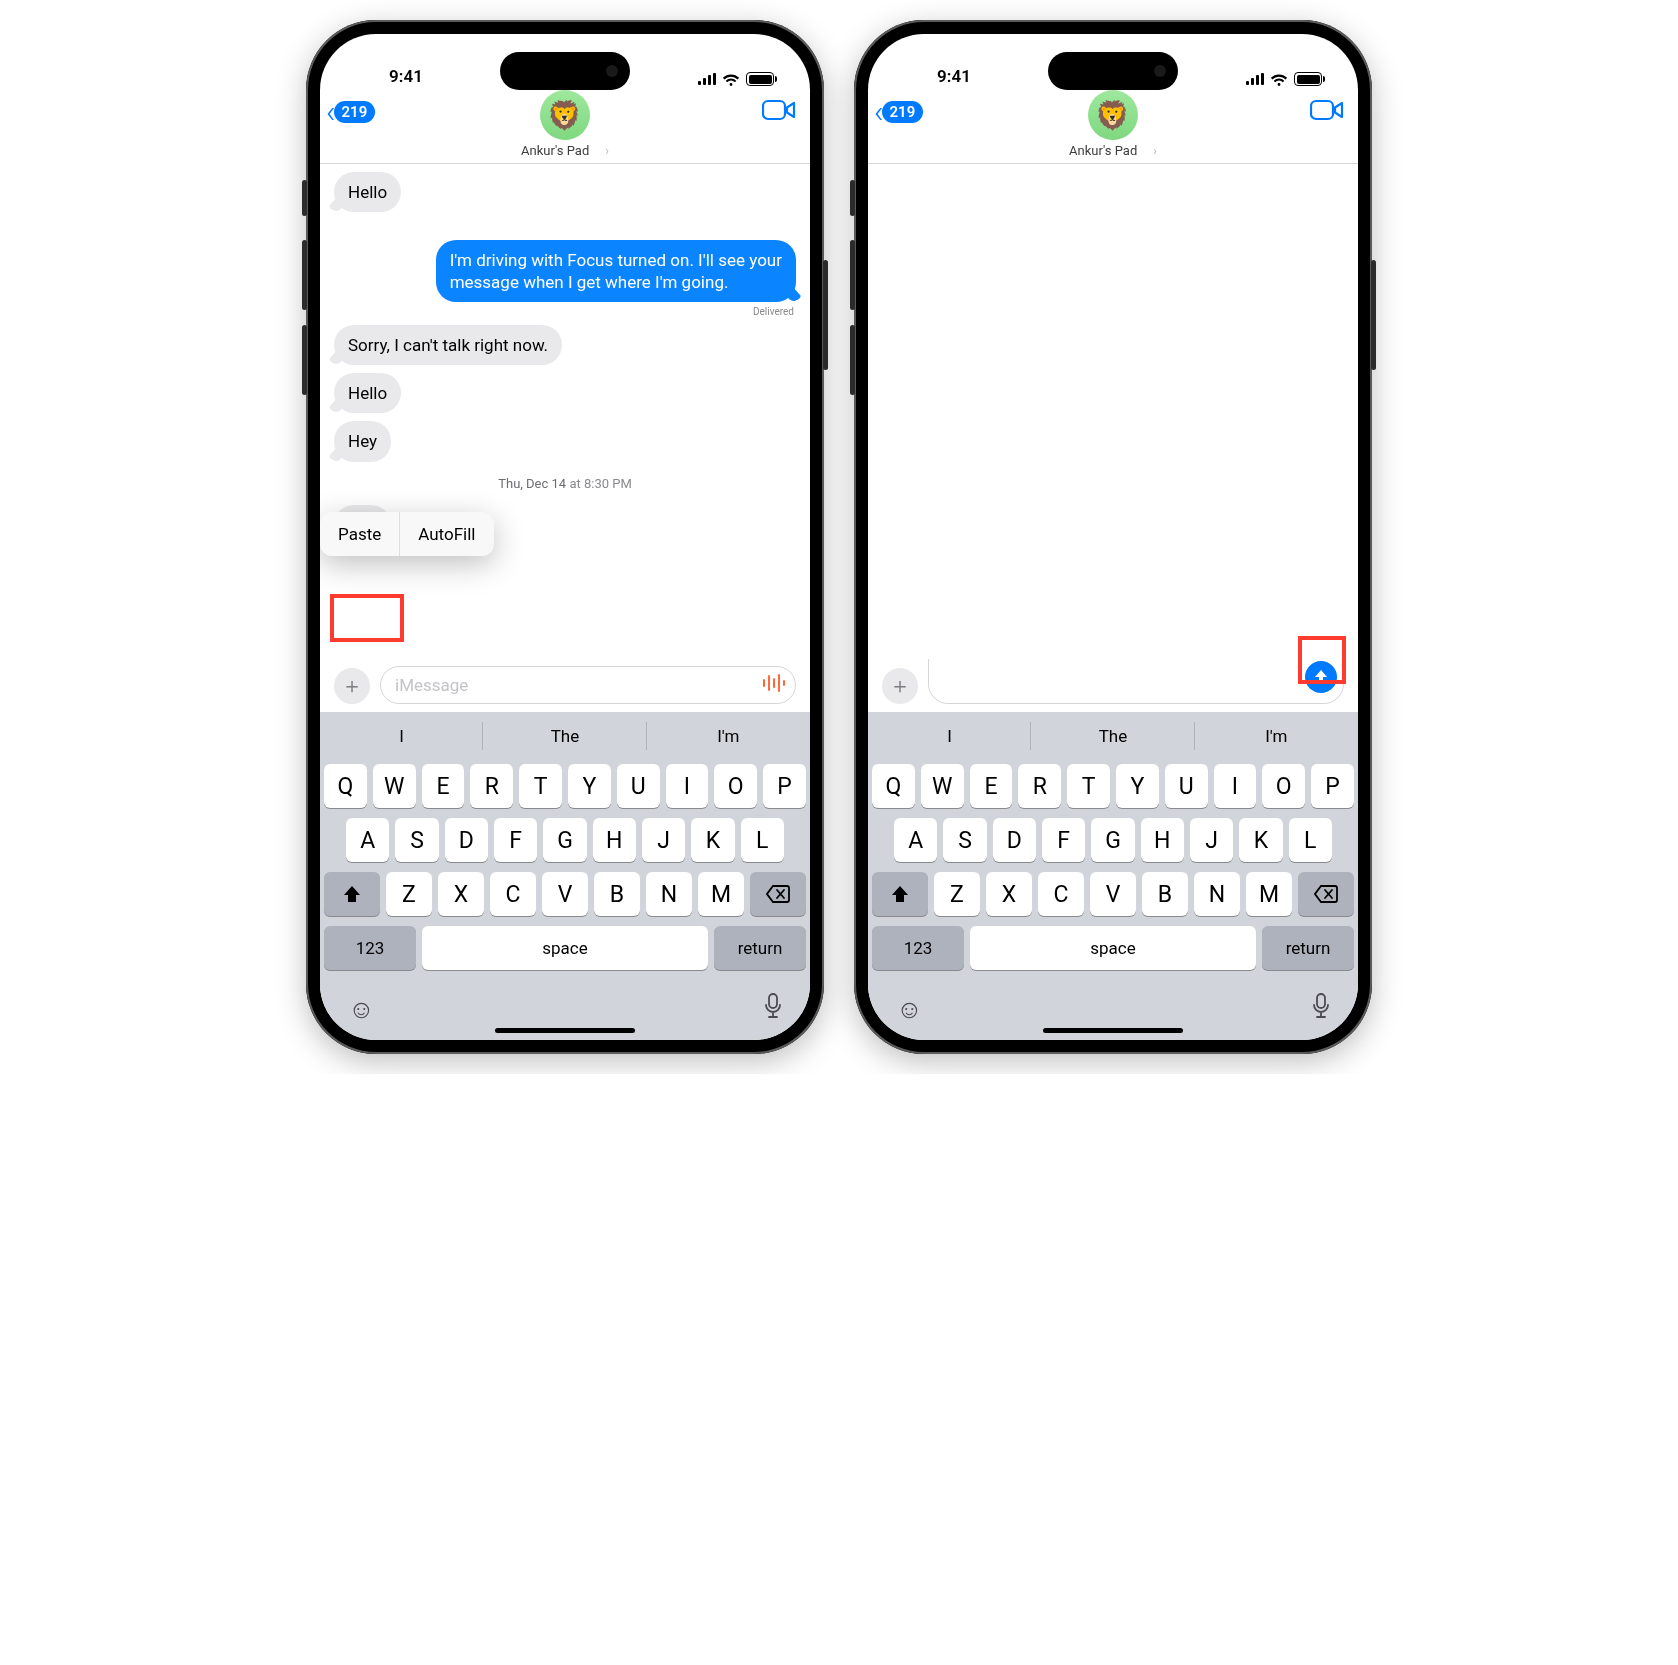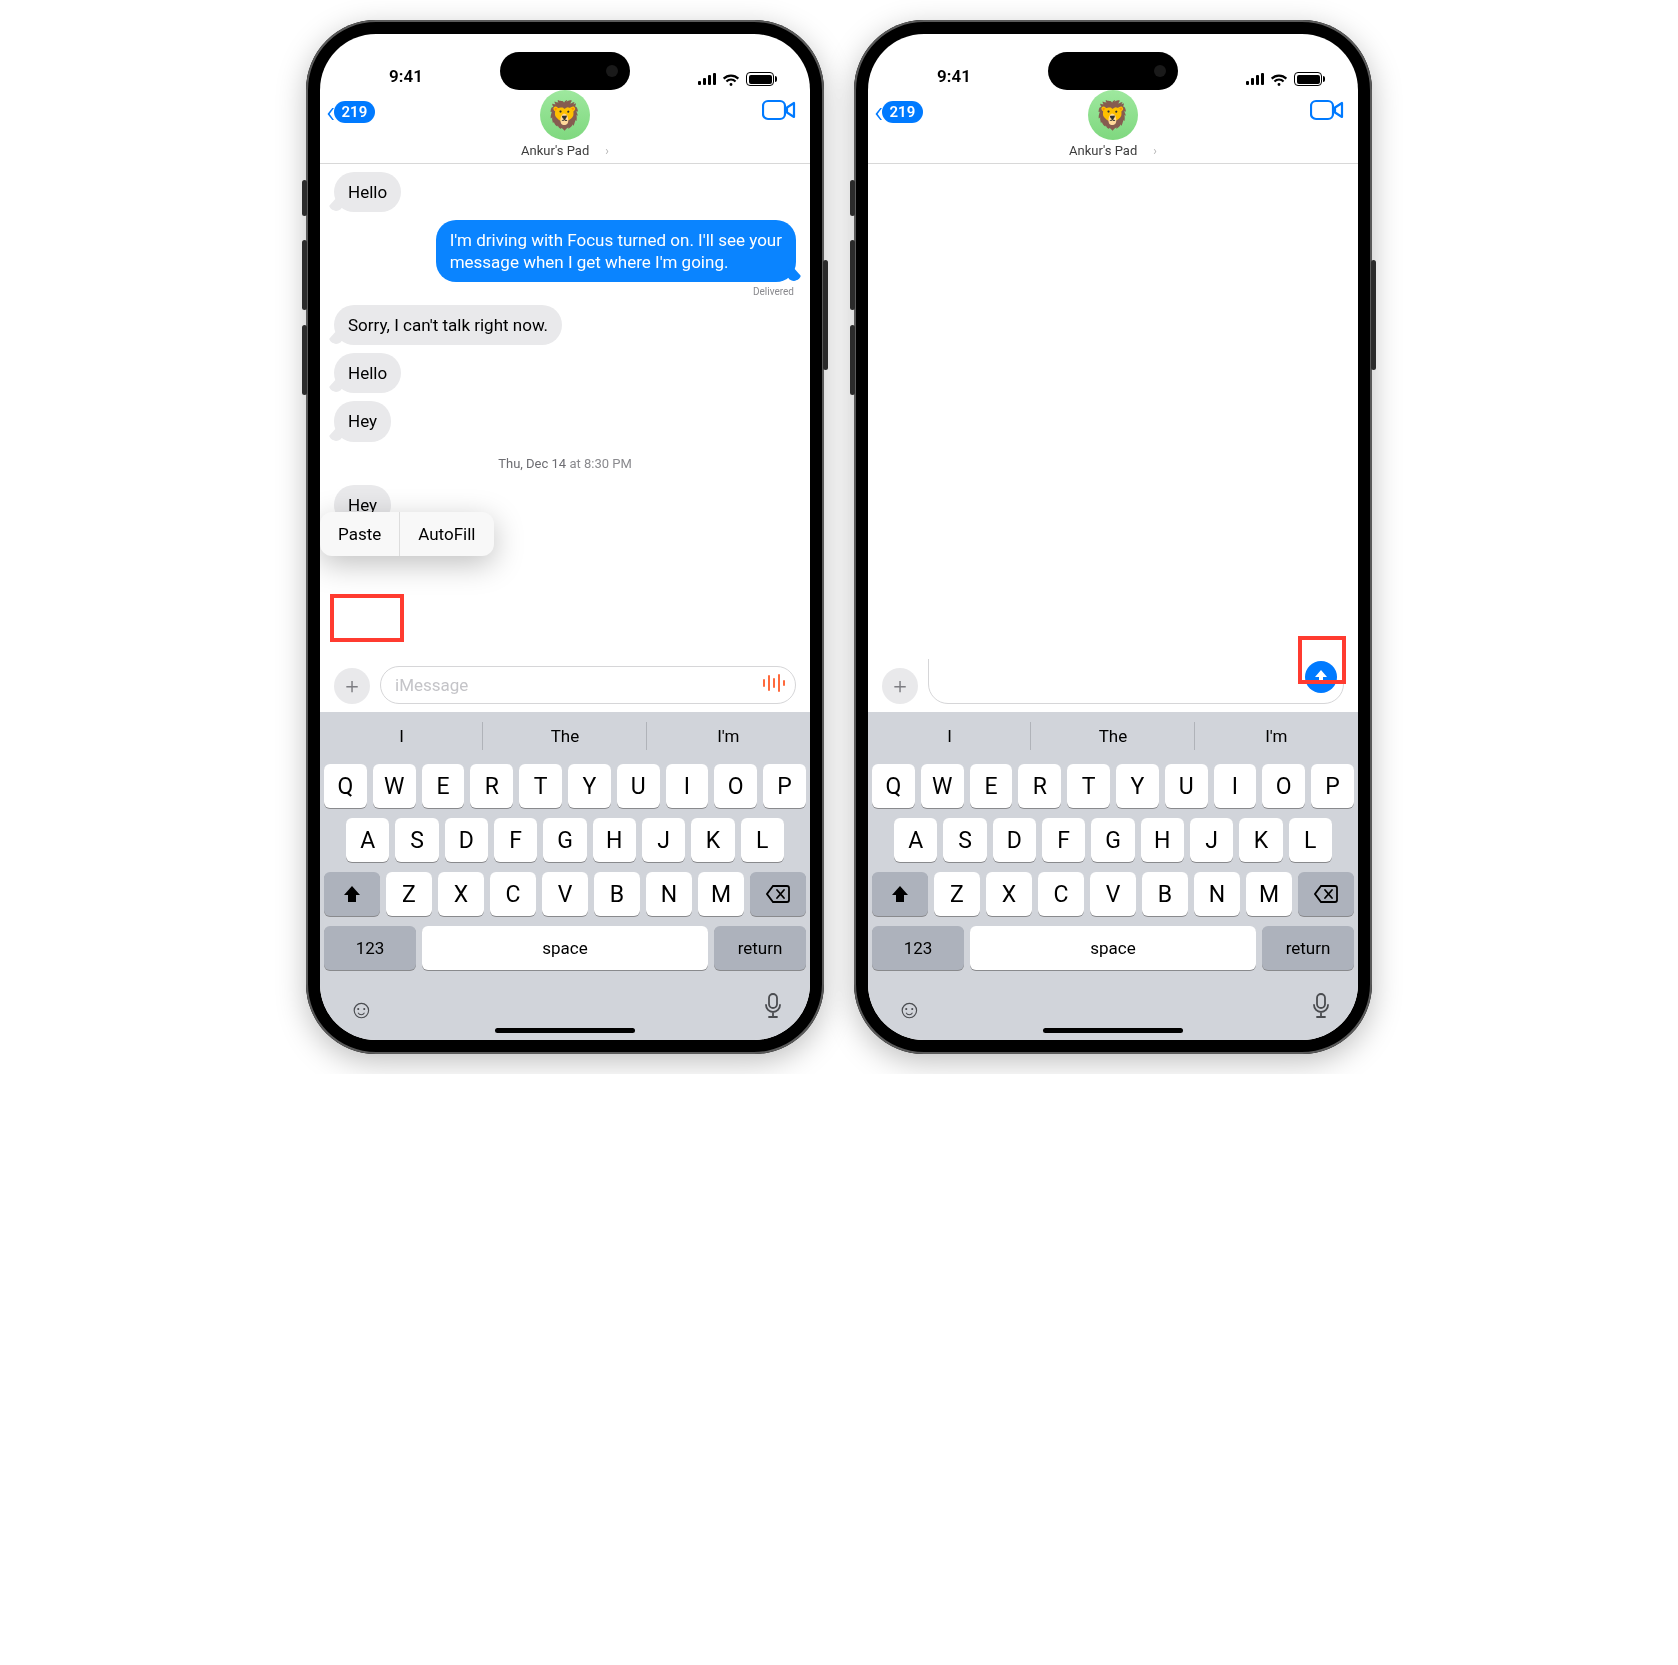--- a/index.html
+++ b/index.html
@@ -50,21 +50,21 @@
   .count-pill { background:#007aff; color:#fff; font-size:15px; font-weight:600; padding:2px 8px; border-radius:11px; }
   .title-col { position:absolute; left:0; right:0; top:0; display:flex; flex-direction:column; align-items:center; pointer-events:none; }
   .avatar { width:50px; height:50px; border-radius:50%; background: radial-gradient(circle at 50% 45%, #f9b94a 0 22%, transparent 23%), linear-gradient(#9ee89e,#7fd87f); margin-top:2px; pointer-events:auto; display:flex; align-items:center; justify-content:center; font-size:28px; }
   .title-row { display:flex; align-items:flex-end; gap:16px; margin-top:3px; font-size:13px; color:#3c3c3c; pointer-events:auto; }
   .title-row .chev { color:#b5b5b5; font-size:12px; }
   .video-ic { color:#007aff; margin-top:6px; }
 
   .conv { flex:1; overflow:hidden; padding:8px 14px 0 14px; display:flex; flex-direction:column; gap:8px; background:#fff; position:relative; }
   .bubble { max-width:78%; padding:9px 14px; border-radius:20px; font-size:17px; line-height:1.3; position:relative; }
   .in { background:#e9e9eb; color:#000; align-self:flex-start; }
-  .out { background:#0a84ff; color:#fff; align-self:flex-end; }
+  .out { background:#0a84ff; color:#fff; align-self:flex-end;margin-top:20px; }
   .tail-in::before { content:""; position:absolute; left:-5px; bottom:1px; width:14px; height:14px; background:#e9e9eb; border-radius:50%; clip-path: polygon(40% 0, 100% 0, 100% 100%, 0 100%); transform:rotate(20deg); }
   .tail-out::before { content:""; position:absolute; right:-5px; bottom:1px; width:14px; height:14px; background:#0a84ff; border-radius:50%; clip-path: polygon(0 0, 60% 0, 100% 100%, 0 100%); transform:rotate(-20deg); }
   .deliv { align-self:flex-end; font-size:10px; color:#8a8a8e; margin-top:-4px; margin-right:2px; }
   .ts { align-self:center; font-size:13px; color:#8a8a8e; margin:6px 0; }
   .ts b { color:#6d6d72; font-weight:400; }
 
   .menu { position:absolute; background:#f8f8f8; border-radius:12px; box-shadow:0 8px 30px rgba(0,0,0,.25); display:flex; overflow:hidden; }
   .menu-item { padding:12px 18px; font-size:17px; color:#000; }
   .menu-sep { width:1px; background:#ddd; }
 

